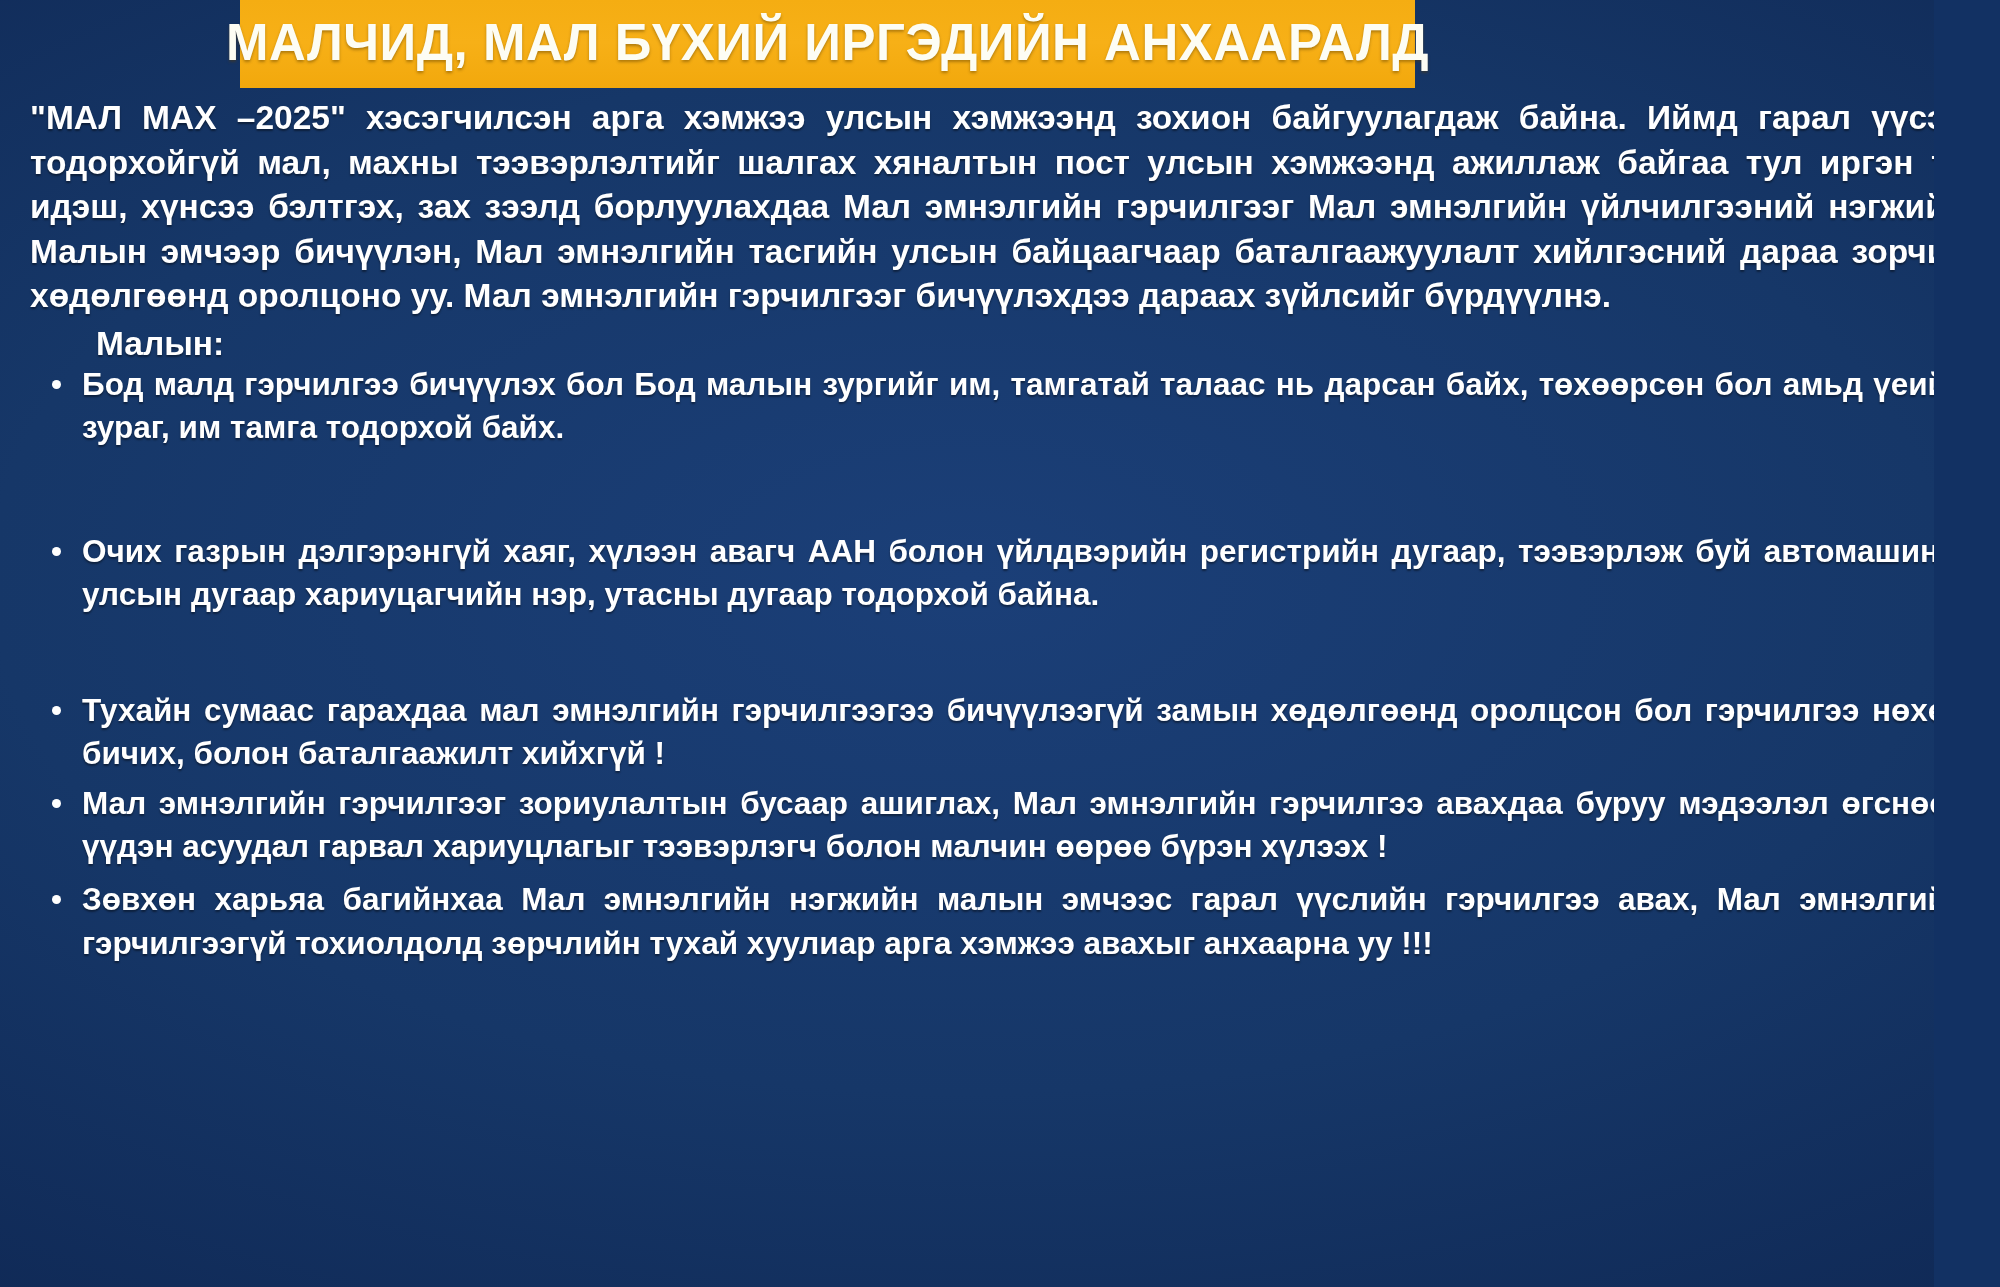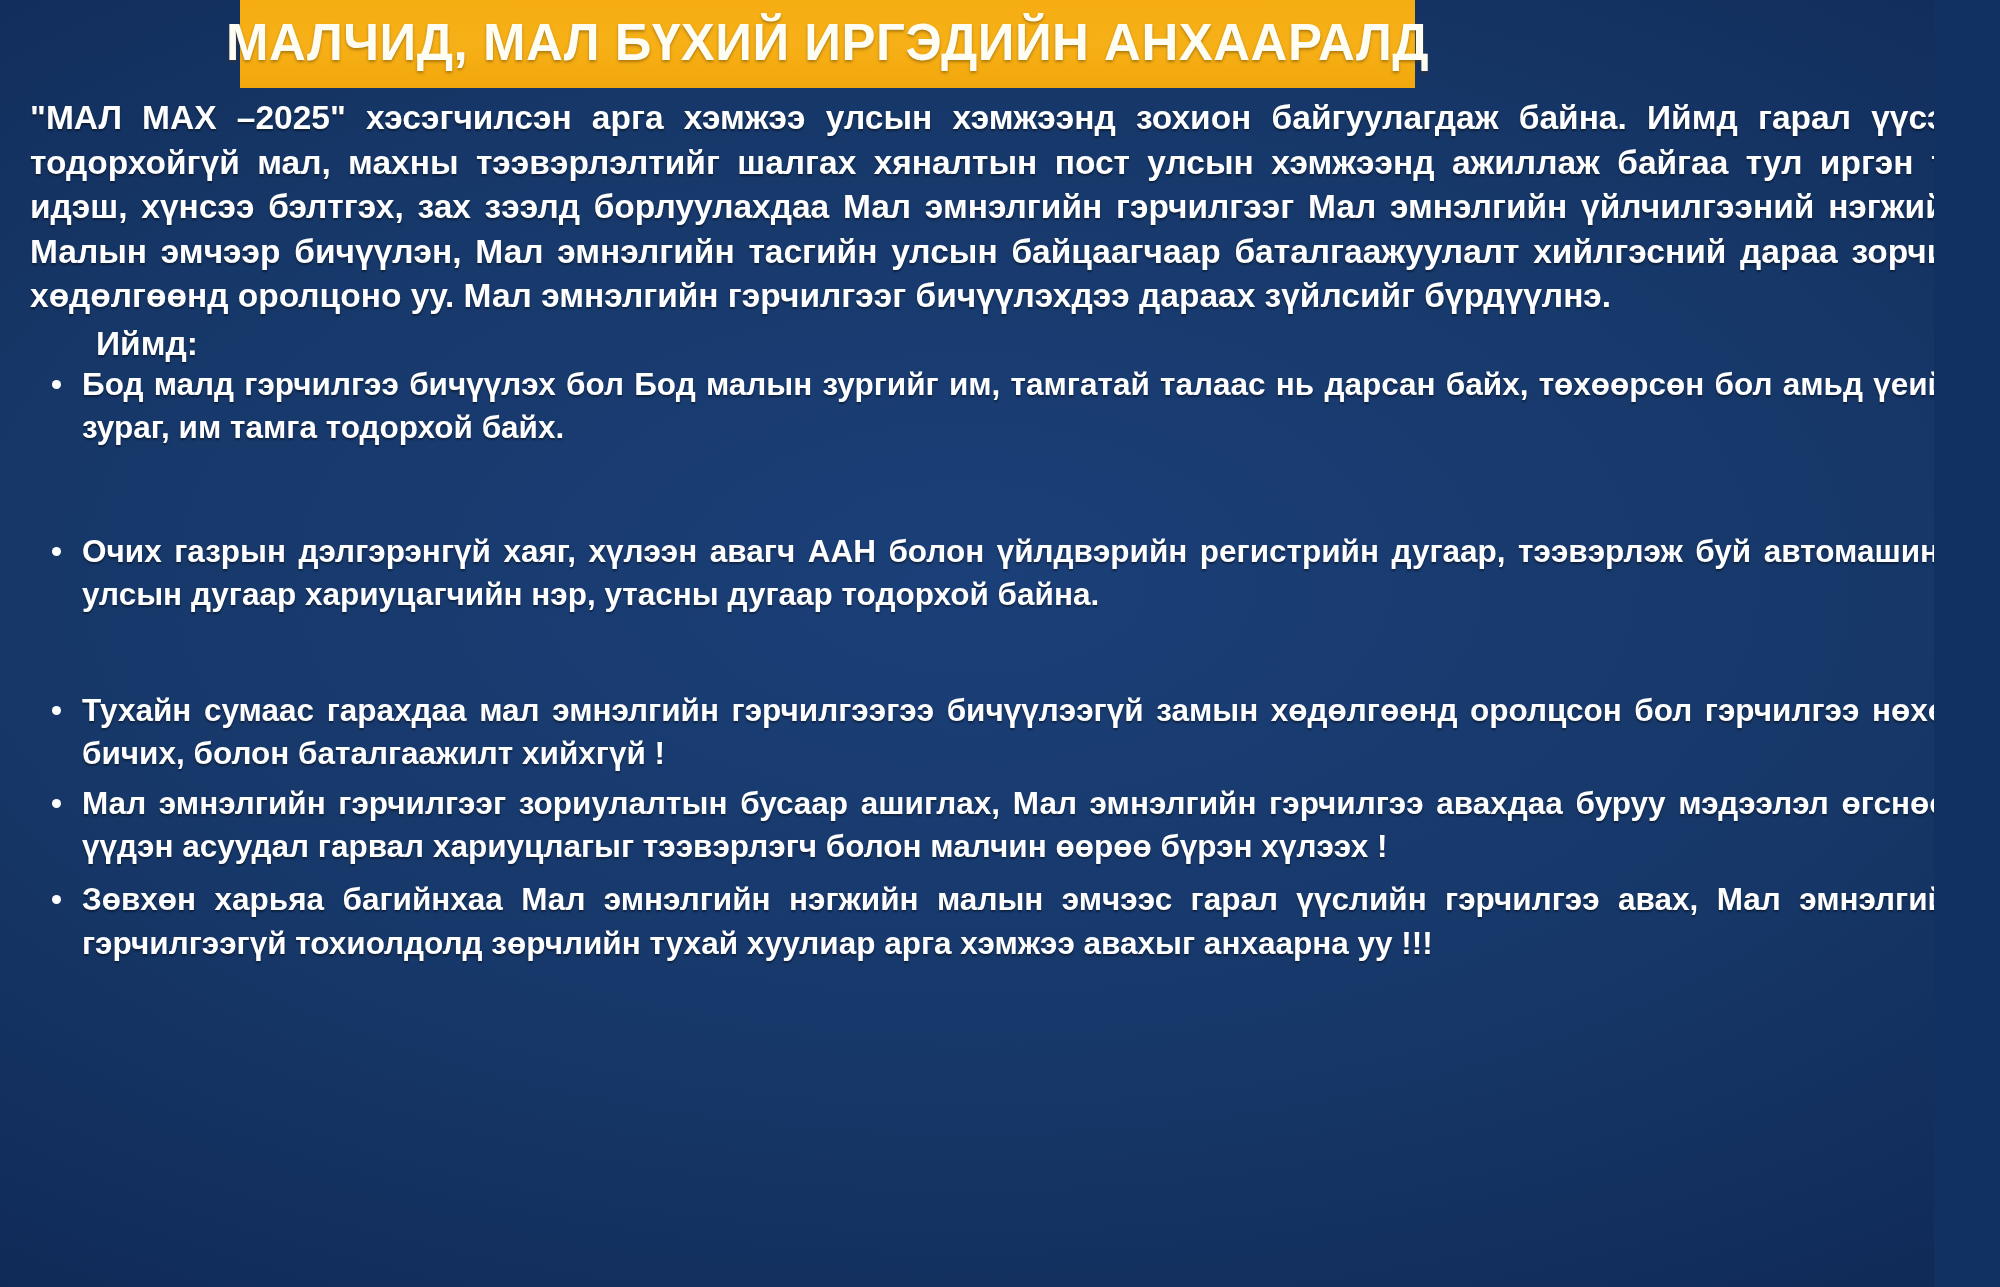--- a/index.html
+++ b/index.html
@@ -115,21 +115,21 @@
 <div class="poster">
 
   <div class="header-band">
     <div class="header-title">МАЛЧИД, МАЛ БҮХИЙ ИРГЭДИЙН АНХААРАЛД</div>
   </div>
 
   <div class="content">
 
     <p class="intro">"МАЛ МАХ –2025" хэсэгчилсэн арга хэмжээ улсын хэмжээнд зохион байгуулагдаж байна. Иймд гарал үүсэл тодорхойгүй мал, махны тээвэрлэлтийг шалгах хяналтын пост улсын хэмжээнд ажиллаж байгаа тул иргэн та идэш, хүнсээ бэлтгэх, зах зээлд борлуулахдаа Мал эмнэлгийн гэрчилгээг Мал эмнэлгийн үйлчилгээний нэгжийн Малын эмчээр бичүүлэн, Мал эмнэлгийн тасгийн улсын байцаагчаар баталгаажуулалт хийлгэсний дараа зорчих хөдөлгөөнд оролцоно уу.  Мал эмнэлгийн гэрчилгээг бичүүлэхдээ дараах зүйлсийг бүрдүүлнэ.</p>
 
-    <div class="uund">Иймд:</div>
+    <div class="uund">Малын:</div>
 
     <ul class="bullets">
       <li class="b1">Бод малд гэрчилгээ бичүүлэх бол Бод малын зургийг им, тамгатай талаас нь дарсан байх, төхөөрсөн бол амьд үеийн зураг, им тамга тодорхой байх.</li>
       <li class="b3">Очих газрын дэлгэрэнгүй хаяг, хүлээн авагч ААН болон үйлдвэрийн регистрийн дугаар, тээвэрлэж буй автомашины улсын дугаар хариуцагчийн нэр, утасны дугаар тодорхой байна.</li>
       <li class="b4">Тухайн сумаас гарахдаа мал эмнэлгийн гэрчилгээгээ бичүүлээгүй замын хөдөлгөөнд оролцсон бол гэрчилгээ нөхөн бичих, болон баталгаажилт хийхгүй !</li>
       <li class="b5">Мал эмнэлгийн гэрчилгээг зориулалтын бусаар ашиглах, Мал эмнэлгийн гэрчилгээ авахдаа буруу мэдээлэл өгснөөс үүдэн асуудал гарвал хариуцлагыг тээвэрлэгч болон малчин өөрөө бүрэн хүлээх !</li>
       <li class="b6">Зөвхөн харьяа багийнхаа Мал эмнэлгийн нэгжийн малын эмчээс гарал үүслийн гэрчилгээ авах, Мал эмнэлгийн гэрчилгээгүй тохиолдолд зөрчлийн тухай хуулиар арга хэмжээ авахыг анхаарна уу !!!</li>
     </ul>
 
   </div>

